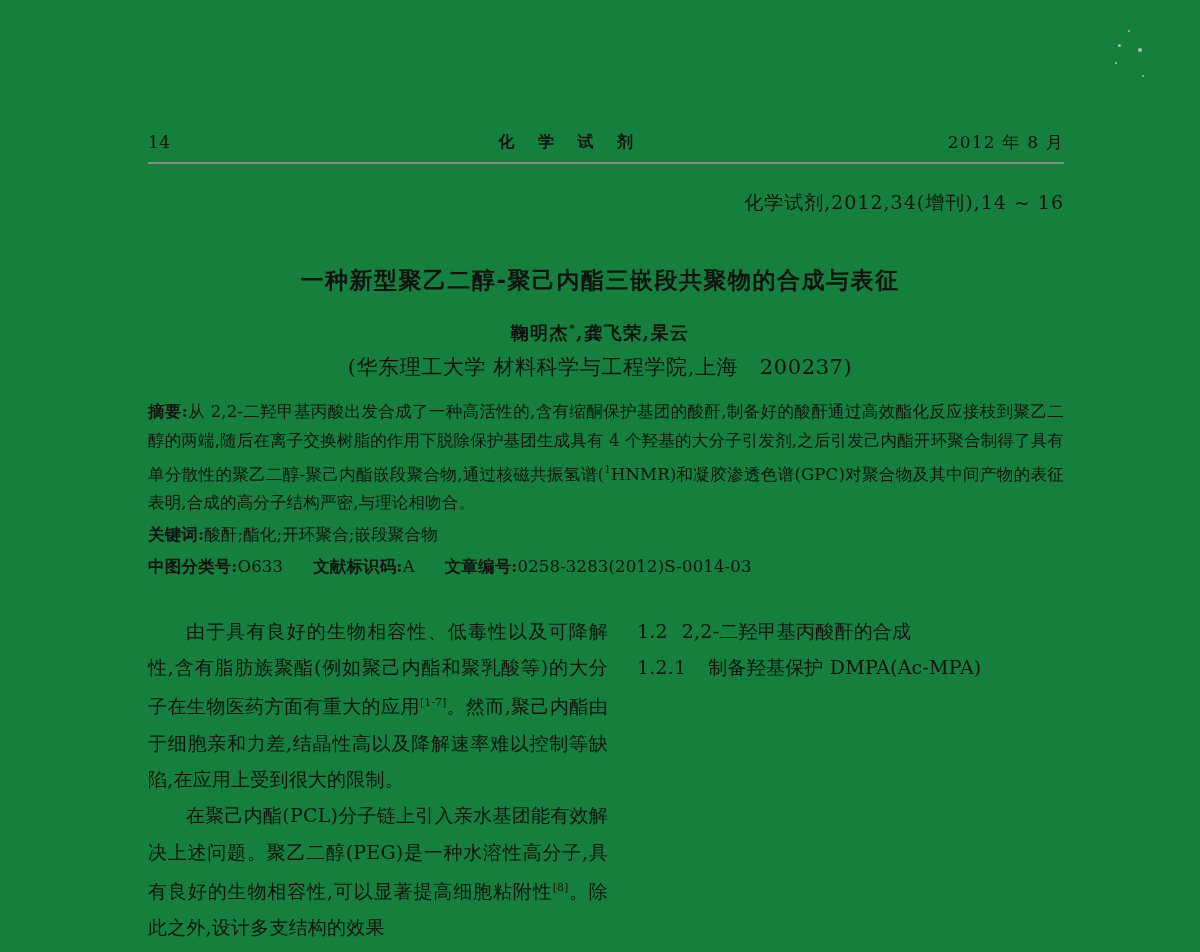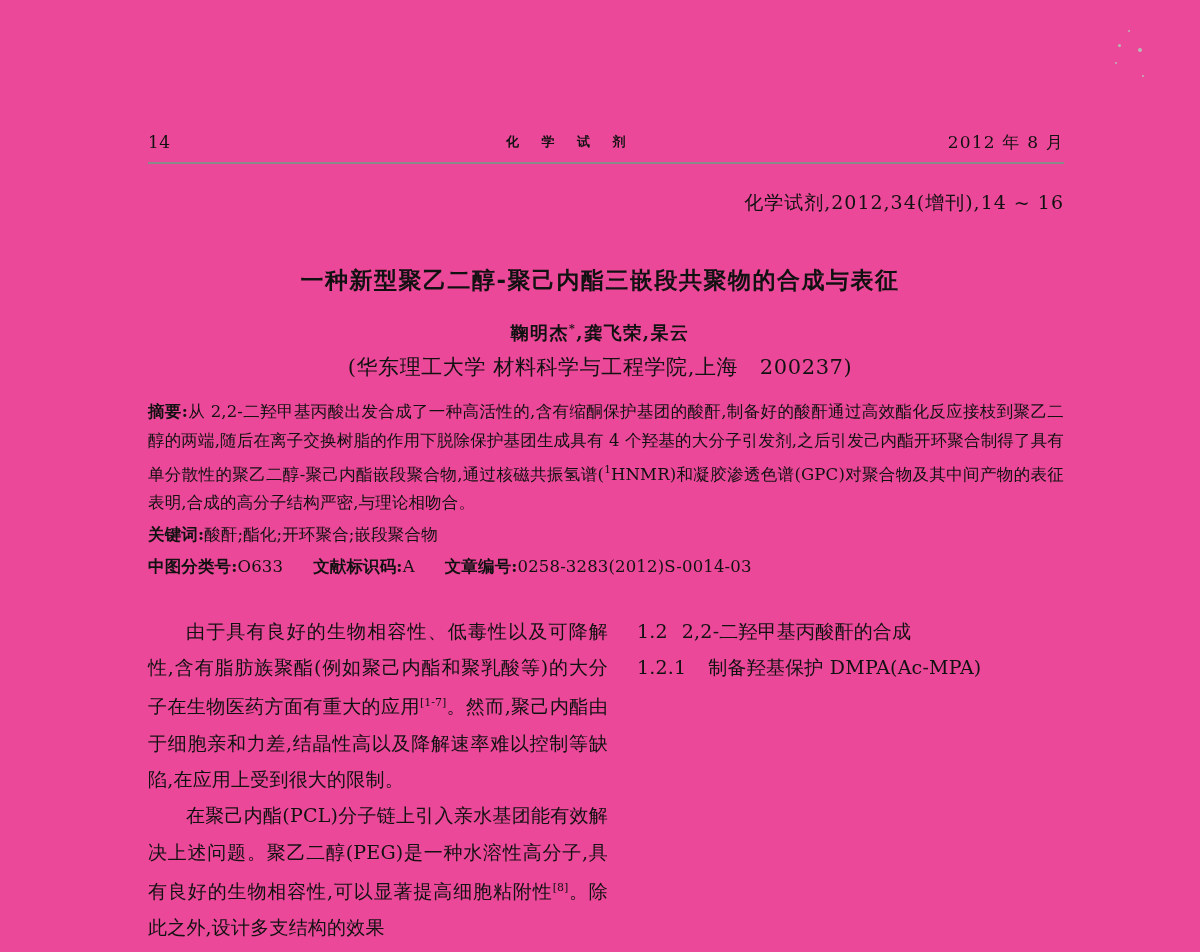--- a/index.html
+++ b/index.html
@@ -14,42 +14,42 @@
     font-family: "DejaVu Serif", "Liberation Serif", serif;
     color: #111111;
     overflow: hidden;
   }
 
   .page {
     position: absolute;
     left: 0; top: 0;
     width: 1200px;
     height: 952px;
-    background: #ec4899;
+    background: #15803d;
   }
 
   
   .running-head {
     position: absolute;
     left: 148px;
     top: 126px;
     width: 916px;
     height: 32px;
     display: flex;
     align-items: center;
     justify-content: space-between;
     font-size: 16.5px;
     letter-spacing: 0.5px;
   }
   .running-head .folio {
     font-family: "DejaVu Serif", "Liberation Serif", serif;
     font-size: 17px;
   }
   .running-head .journal {
-    font-size: 13px;
+    font-size: 16px;
     font-weight: 700;
     letter-spacing: 9px;
     margin-left: 22px;
   }
   .running-head .issue-date {
     font-size: 17px;
     letter-spacing: 1.2px;
   }
   .head-rule {
     position: absolute;

